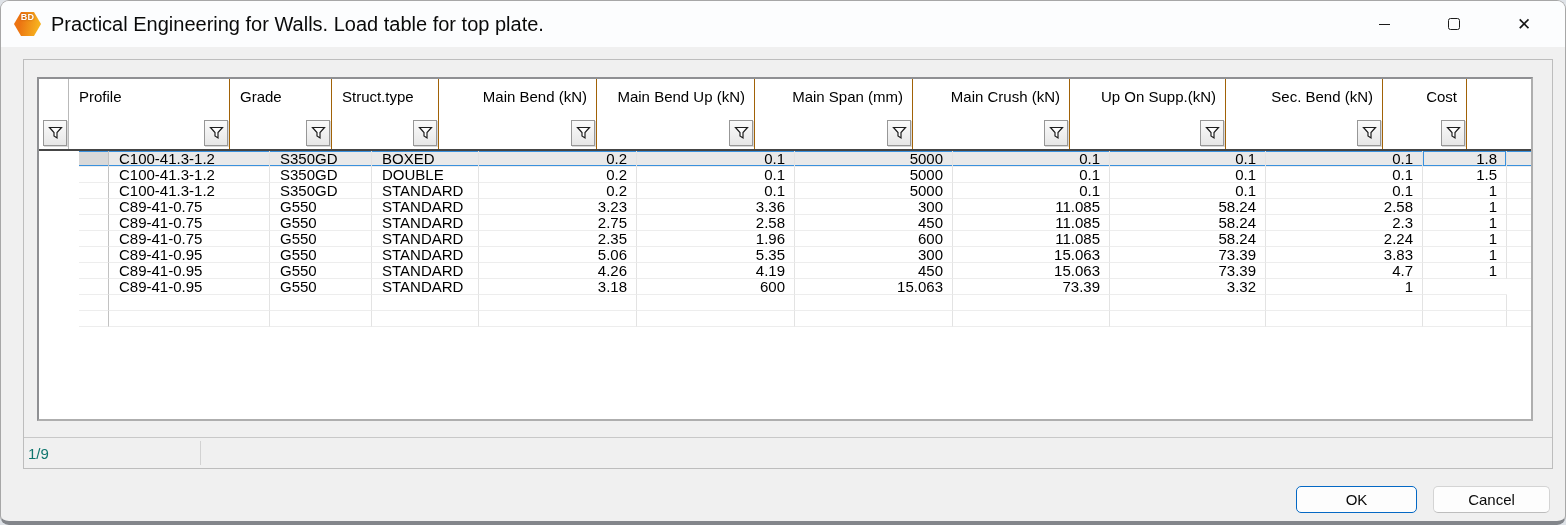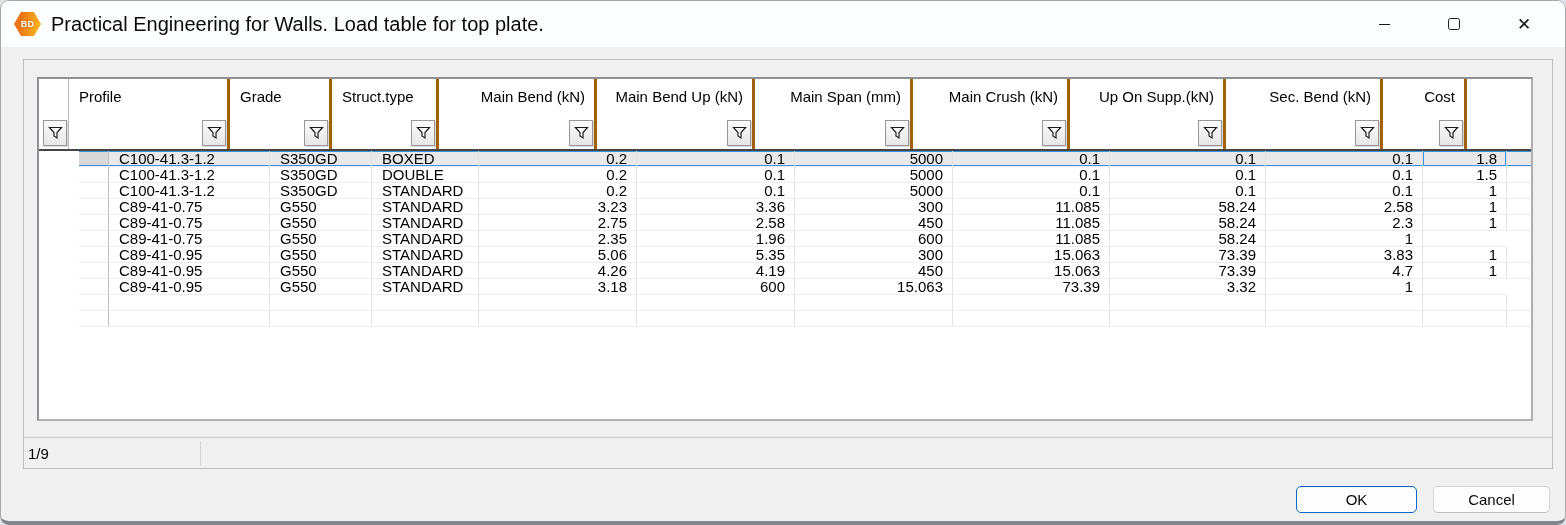--- a/index.html
+++ b/index.html
@@ -8,61 +8,61 @@
     position:relative;width:1566px;height:525px;background:#f0f0f0;
     border:1px solid #a7a7a7;border-bottom:4px solid #83868b;border-radius:9px;
     overflow:hidden;font-family:"Liberation Sans",sans-serif;color:#000;
   }
   
   .titlebar{position:absolute;top:0;left:0;right:0;height:46px;background:#fcfdfe;
     display:flex;align-items:center;padding-left:13px;}
   .app-icon{width:27px;height:24px;flex:0 0 auto;
     clip-path:polygon(26% 0,74% 0,100% 50%,74% 100%,26% 100%,0 50%);
     background:linear-gradient(100deg,#ec7412 25%,#f6b01e 85%);
-    display:flex;align-items:center;justify-content:center;}
+    display:flex;justify-content:center;}
   .app-icon span{font-size:9px;font-weight:bold;color:#fff;letter-spacing:.2px;
     text-shadow:0 0 2px rgba(160,60,0,.7);}
   .title{margin-left:10px;font-size:20px;color:#0a0a0a;white-space:nowrap;}
   .controls{position:absolute;right:6px;top:0;height:46px;display:flex;align-items:center;}
   .ctrl{width:70px;height:42px;display:flex;align-items:center;justify-content:center;}
   .glyph-min{width:11px;height:1px;background:#1b1b1b;}
   .glyph-max{width:12px;height:12px;border:1px solid #1b1b1b;border-radius:2.5px;}
   .glyph-close{font-size:17px;color:#151515;line-height:1;font-weight:400;}
   
   .panel{position:absolute;left:22px;top:58px;width:1530px;height:410px;
     background:#f0f0f0;border:1px solid #bdbdbd;}
   
   .grid{position:absolute;left:13px;top:17px;width:1496px;height:344px;background:#fff;
     border:2px solid;border-color:#8f9093 #aeaeae #aeaeae #8f9093;overflow:hidden;}
   .g-row{display:grid;width:100%;}
   .g-hdr{height:34px;}
   .g-flt{height:36px;}
   .hdr-sep{height:2px;background:#454545;}
   .g-data{height:16px;margin-left:40px;}
   .c{display:flex;align-items:center;overflow:hidden;font-size:15px;white-space:nowrap;}
-  .g-hdr .c,.g-flt .c{background:#fff;border-right:3px solid #a16207;}
+  .g-hdr .c,.g-flt .c{background:#fff;border-right:1px solid #a16207;}
   .g-hdr .c.ind,.g-flt .c.ind{border-right:1px solid #b9b9b9;}
   .g-hdr .c.rem,.g-flt .c.rem{border-right:none;}
   .g-data .c{border-right:1px solid #e3e3e3;border-bottom:1px solid #ededed;background:#fff;}
   .g-data .c.ind{border-right:1px solid #c2c2c2;}
   .g-data .c.rem{border-right:none;}
   .al{justify-content:flex-start;padding-left:10px;}
   .ar{justify-content:flex-end;padding-right:9px;}
   .g-flt .c{position:relative;}
   .fbtn{position:absolute;right:1px;bottom:3px;width:24px;height:26px;
     background:linear-gradient(#fafafa,#e7e7e7);border:1px solid #979797;
     box-shadow:1px 1px 0 rgba(0,0,0,.15);display:flex;align-items:center;justify-content:center;}
   
   .sel .c{background:#e9e9e9;box-shadow:inset 0 1px 0 var(--accent),inset 0 -1px 0 var(--accent);}
   .sel .c.ind{background:#d9d9d9;}
   .sel .c.focused{box-shadow:inset 0 0 0 1px var(--accent);}
   
   .statusbar{position:absolute;left:0;right:0;bottom:0;height:31px;
     border-top:1px solid #c8c8c8;background:#f0f0f0;display:flex;align-items:center;}
-  .statustext{padding-left:4px;font-size:15px;color:#000000;}
+  .statustext{padding-left:4px;font-size:15px;color:#0f766e;}
   .status-divider{position:absolute;left:176px;top:3px;bottom:3px;width:1px;background:#d2d2d2;}
   
   .btn{position:absolute;top:485px;height:27px;font-size:15px;font-family:inherit;
     background:#fdfdfd;border-radius:5px;color:#0a0a0a;padding:0;}
   .btn.ok{left:1295px;width:121px;border:1px solid var(--ok-border);}
   .btn.cancel{left:1432px;width:117px;border:1px solid #d4d4d4;border-bottom-color:#bdbdbd;}
 </style>
 </head>
 <body>
 
@@ -256,20 +256,21 @@
         <div class="g-row g-data" style="grid-template-columns: 30px 161px 102px 107px 158px 158px 158px 157px 156px 157px 84px 1fr;">
           <div class="c ind"></div>
           <div class="c al">C89-41-0.75</div>
           <div class="c al">G550</div>
           <div class="c al">STANDARD</div>
           <div class="c ar">2.35</div>
           <div class="c ar">1.96</div>
           <div class="c ar">600</div>
           <div class="c ar">11.085</div>
           <div class="c ar">58.24</div>
+          <div class="c ar">2.24</div>
           <div class="c ar">1</div>
           <div class="c rem"></div>
         </div>
         <div class="g-row g-data" style="grid-template-columns: 30px 161px 102px 107px 158px 158px 158px 157px 156px 157px 84px 1fr;">
           <div class="c ind"></div>
           <div class="c al">C89-41-0.95</div>
           <div class="c al">G550</div>
           <div class="c al">STANDARD</div>
           <div class="c ar">5.06</div>
           <div class="c ar">5.35</div>

